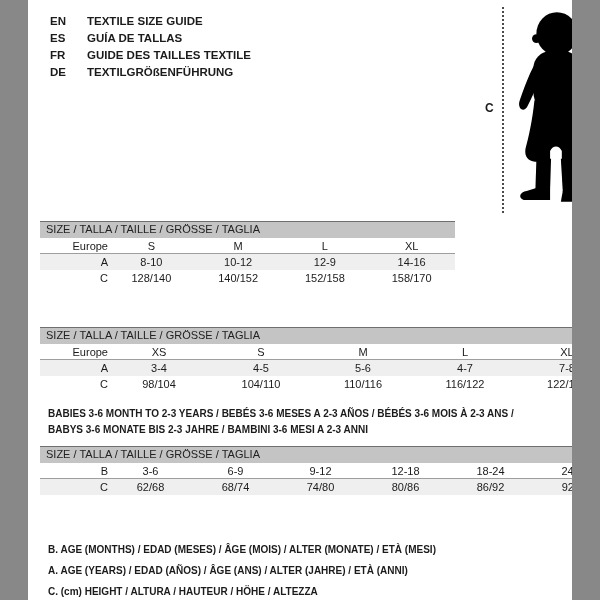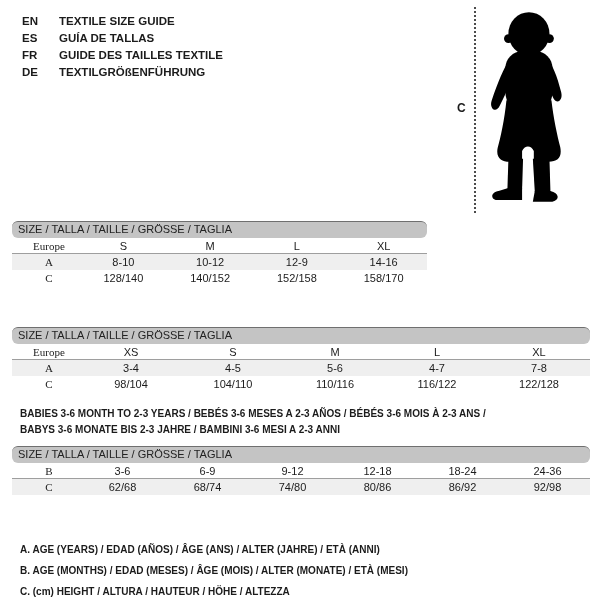--- a/index.html
+++ b/index.html
@@ -6,21 +6,21 @@
     --text:#1b1b1b;
     --bar:#c4c4c4;
     --barline:#6f6f6f;
     --shade:#efefef;
     --divider:#9e9e9e;
     --sil:#000000;
   }
   *{margin:0;padding:0;box-sizing:border-box;}
   body{background:#888;}
   .page{
-    position:relative;width:600px;height:600px;background:#ffffff;
+    position:relative;width:544px;height:600px;background:#ffffff;
     font-family:"Liberation Sans",sans-serif;color:var(--text);
     overflow:hidden;margin:0 auto;
   }
   .cond{display:inline-block;transform:scaleX(0.87);transform-origin:0 50%;white-space:nowrap;}
 
   
   .lang-block{position:absolute;left:22px;top:13px;}
   .lang-row{line-height:17px;font-weight:bold;font-size:11.5px;white-space:nowrap;}
   .lang-code{display:inline-block;width:37px;}
 
@@ -33,27 +33,27 @@
   
   .size-table{position:absolute;left:12px;}
   .t1{top:221px;width:415px;}
   .t2{top:327px;width:578px;}
   .t3{top:405px;width:578px;}
   .t-title{font-weight:bold;font-size:11.5px;padding-left:8px;margin-bottom:9px;}
   .t-line{line-height:16px;}
   .t-title .sub{font-size:7.5px;vertical-align:-2px;}
   .size-bar{
     height:17px;background:var(--bar);border-top:1px solid var(--barline);
-    font-size:11px;line-height:15px;padding-left:6px;color:#222;white-space:nowrap;overflow:hidden;border-radius:6px;
+    font-size:11px;line-height:15px;padding-left:6px;color:#222;white-space:nowrap;overflow:hidden;
   }
   .trow{display:grid;align-items:center;height:16px;font-size:11px;}
   .trow.shade{background:var(--shade);}
   .trow.first{border-bottom:1px solid var(--divider);}
   .tcell{text-align:center;white-space:nowrap;}
-  .tcell.tlabel{text-align:center;padding-left:6px;font-family:Liberation Serif, serif;}
+  .tcell.tlabel{text-align:right;padding-left:6px;}
 
   
   .legend{position:absolute;left:20px;top:539px;font-weight:bold;font-size:11.5px;}
   .legend-line{line-height:21px;white-space:nowrap;}
 </style>
 </head>
 <body>
 
 <div class="page">
 
@@ -151,18 +151,18 @@
         <span class="tcell">62/68</span>
         <span class="tcell">68/74</span>
         <span class="tcell">74/80</span>
         <span class="tcell">80/86</span>
         <span class="tcell">86/92</span>
         <span class="tcell">92/98</span>
       </div>
     </section>
 
   <div class="legend">
+      <div class="legend-line"><span class="cond">B. AGE (MONTHS) / EDAD (MESES) / ÂGE (MOIS) / ALTER (MONATE) / ETÀ (MESI)</span></div>
       <div class="legend-line"><span class="cond">A. AGE (YEARS) / EDAD (AÑOS) / ÂGE (ANS) / ALTER (JAHRE) / ETÀ (ANNI)</span></div>
-      <div class="legend-line"><span class="cond">B. AGE (MONTHS) / EDAD (MESES) / ÂGE (MOIS) / ALTER (MONATE) / ETÀ (MESI)</span></div>
       <div class="legend-line"><span class="cond">C. (cm) HEIGHT / ALTURA / HAUTEUR / HÖHE / ALTEZZA</span></div>
     </div>
 
 </div>
 
 </body></html>

